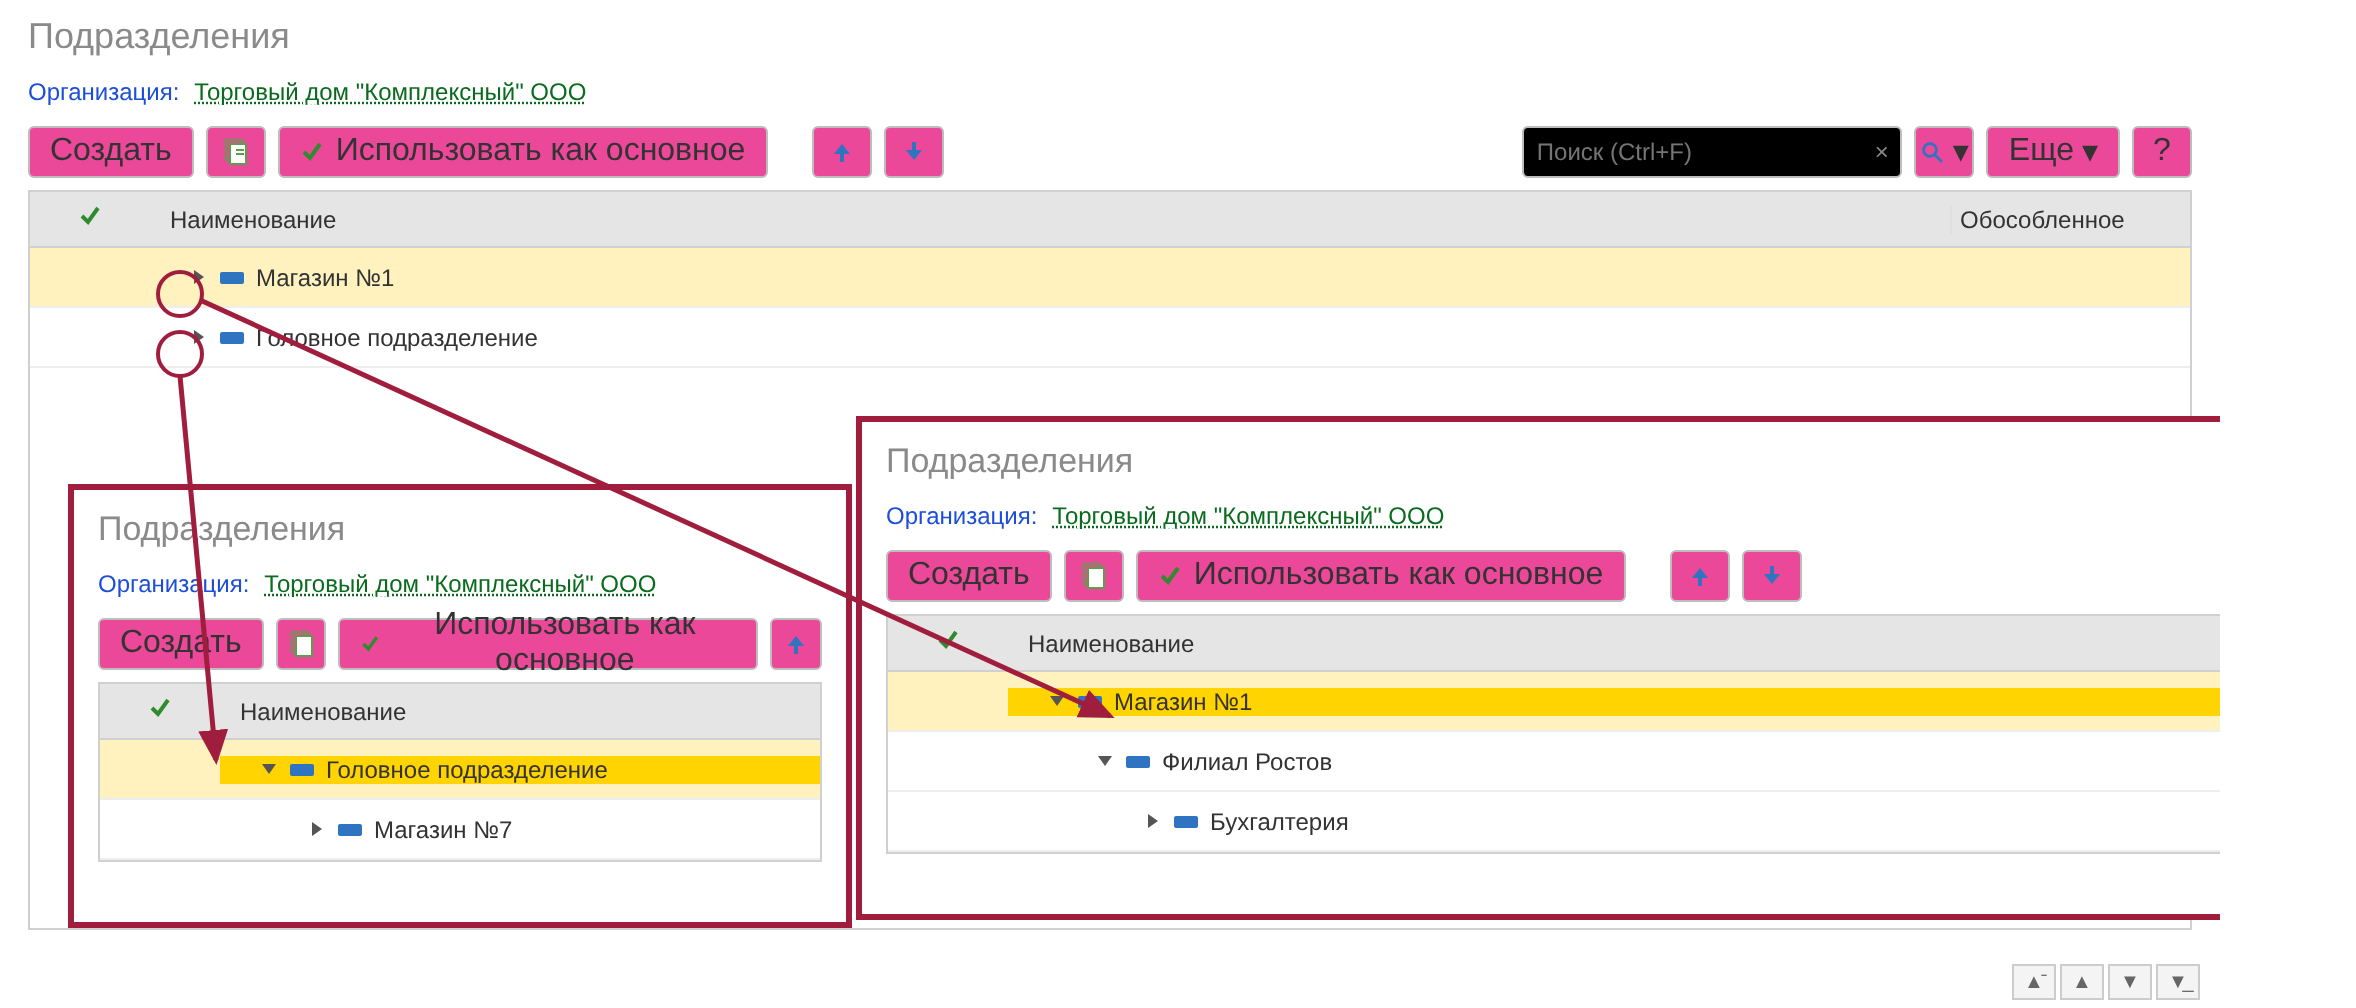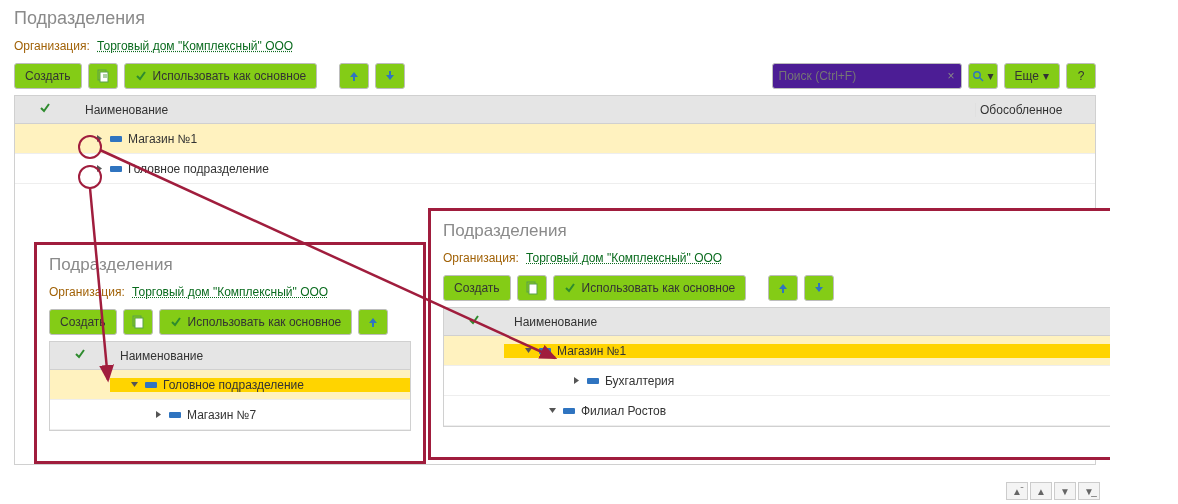--- a/index.html
+++ b/index.html
@@ -1,26 +1,26 @@
 <!DOCTYPE html>
 <html><head>
 <meta charset="utf-8">
 <style>
   * { box-sizing: border-box; }
   body { margin: 0; font-family: Arial, Helvetica, sans-serif; font-size: 12px; color: #333; background: #fff; position: relative; }
   .page { width: 1110px; height: 504px; position: relative; overflow: hidden; padding: 8px 14px 0 14px; }
   .title { font-size: 18px; color: #8a8a8a; margin: 0 0 10px 0; font-weight: normal; }
   .org-line { margin-bottom: 10px; }
-  .org-label { color: #a16207; margin-right: 4px; }
+  .org-label { color: #1d4ed8; margin-right: 4px; }
   .org-link { color: #0a6b1e; text-decoration: underline dotted; cursor: pointer; }
   .toolbar { display: flex; align-items: center; gap: 6px; margin-bottom: 6px; }
-  .btn { border: 1px solid #bdbdbd; background: #84cc16; border-radius: 3px; height: 26px; display: inline-flex; align-items: center; justify-content: center; padding: 0 10px; cursor: pointer; font-size: 12px; color: #333; }
+  .btn { border: 1px solid #bdbdbd; background: #ec4899; border-radius: 3px; height: 26px; display: inline-flex; align-items: center; justify-content: center; padding: 0 10px; cursor: pointer; font-size: 16px; color: #333; }
   .btn.icon { width: 30px; padding: 0; }
   .spacer { flex: 1; }
-  .search-wrap { display: flex; align-items: center; border: 1px solid #bdbdbd; border-radius: 3px; height: 26px; width: 190px; background: #4c1d95; }
+  .search-wrap { display: flex; align-items: center; border: 1px solid #bdbdbd; border-radius: 3px; height: 26px; width: 190px; background: #000000; }
   .search-wrap input { border: none; outline: none; height: 100%; flex: 1; padding: 0 6px; font-size: 12px; color: #888; background: transparent; }
   .search-wrap .clear { color: #888; padding: 0 6px; cursor: pointer; }
   .dropdown .caret { margin-left: 4px; }
 
   .grid { border: 1px solid #d0d0d0; }
   .grid-header { display: flex; background: #e5e5e5; border-bottom: 1px solid #d0d0d0; height: 28px; align-items: center; }
   .col-check { width: 60px; text-align: center; color: #2e8b2e; }
   .col-name { flex: 1; padding-left: 10px; }
   .col-flag { width: 120px; padding-left: 4px; border-left: 1px solid #e0e0e0; }
   .grid-row { display: flex; height: 30px; align-items: center; border-bottom: 1px solid #eee; justify-content: center; }
@@ -268,42 +268,42 @@
                   </svg>
                 </span>
                 <span class="node-icon"></span>
                 <span>Магазин №1</span>
               </div>
             </div>
           </div>
           <div class="grid-row">
             <div class="col-check"></div>
             <div class="col-name">
+              <div class="row-content indent-1">
+                <span class="tree-toggle">
+                  <svg width="9" height="9" viewBox="0 0 9 9">
+                    <path d="M1 2 L8 2 L4.5 7 Z" fill="#555"></path>
+                  </svg>
+                </span>
+                <span class="node-icon"></span>
+                <span>Филиал Ростов</span>
+              </div>
+            </div>
+          </div>
+          <div class="grid-row">
+            <div class="col-check"></div>
+            <div class="col-name">
               <div class="row-content indent-2">
                 <span class="tree-toggle">
                   <svg width="9" height="9" viewBox="0 0 9 9">
                     <path d="M2 1 L7 4.5 L2 8 Z" fill="#555"></path>
                   </svg>
                 </span>
                 <span class="node-icon"></span>
                 <span>Бухгалтерия</span>
-              </div>
-            </div>
-          </div>
-          <div class="grid-row">
-            <div class="col-check"></div>
-            <div class="col-name">
-              <div class="row-content indent-1">
-                <span class="tree-toggle">
-                  <svg width="9" height="9" viewBox="0 0 9 9">
-                    <path d="M1 2 L8 2 L4.5 7 Z" fill="#555"></path>
-                  </svg>
-                </span>
-                <span class="node-icon"></span>
-                <span>Филиал Ростов</span>
               </div>
             </div>
           </div>
         </div>
     </div>
   </div>
 
   <div class="nav-footer">
     <div class="sbtn">▲̄</div>
     <div class="sbtn">▲</div>

